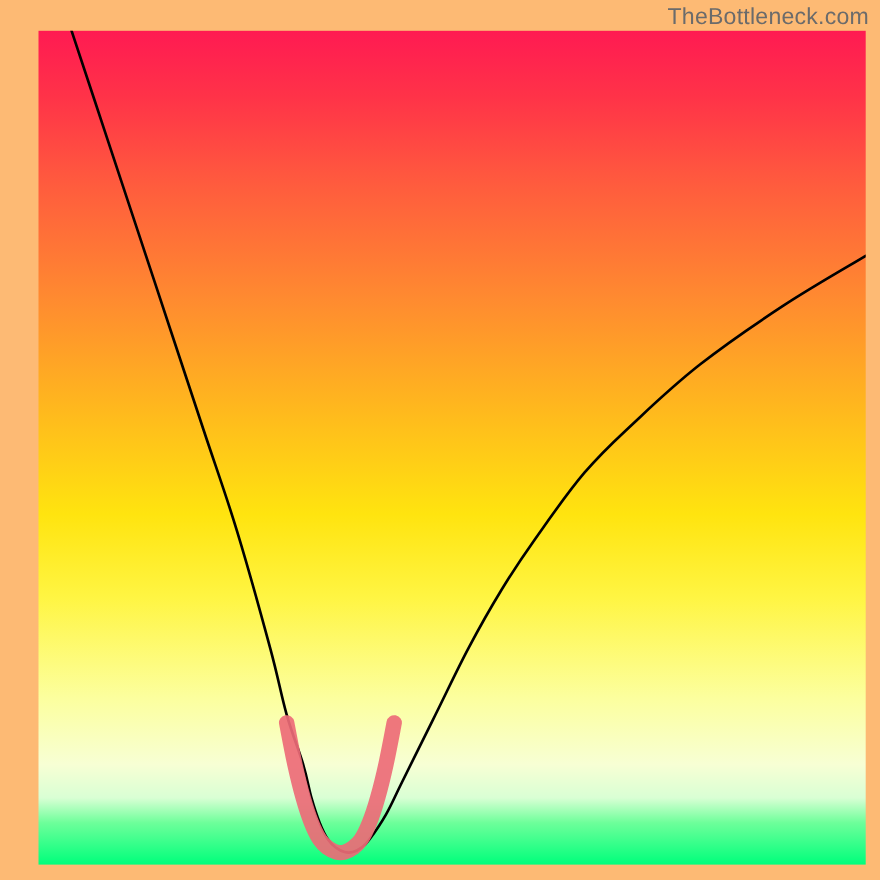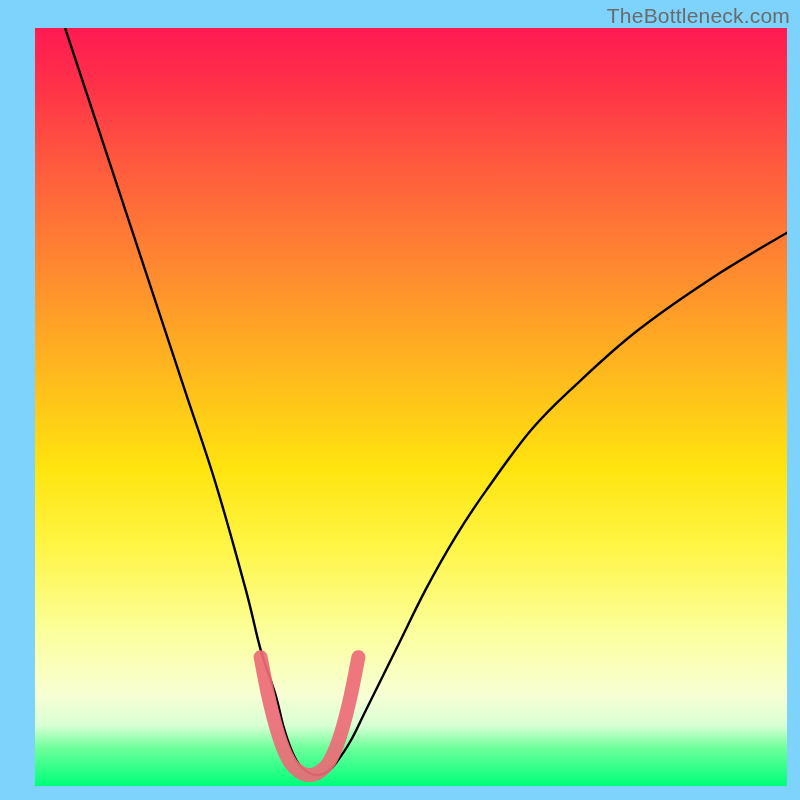--- a/index.html
+++ b/index.html
@@ -10,21 +10,21 @@
     background: #000;
     overflow: hidden;
     font-family: Arial, Helvetica, sans-serif;
   }
   .frame {
     position: absolute;
     left: 0;
     top: 0;
     width: 800px;
     height: 800px;
-    background: #7dd3fc;
+    background: #fdba74;
   }
   .plot {
     position: absolute;
     left: 35px;
     top: 28px;
     width: 752px;
     height: 758px;
     background: linear-gradient(to bottom,
       #ff1a52 0%,
       #ff3348 8%,

